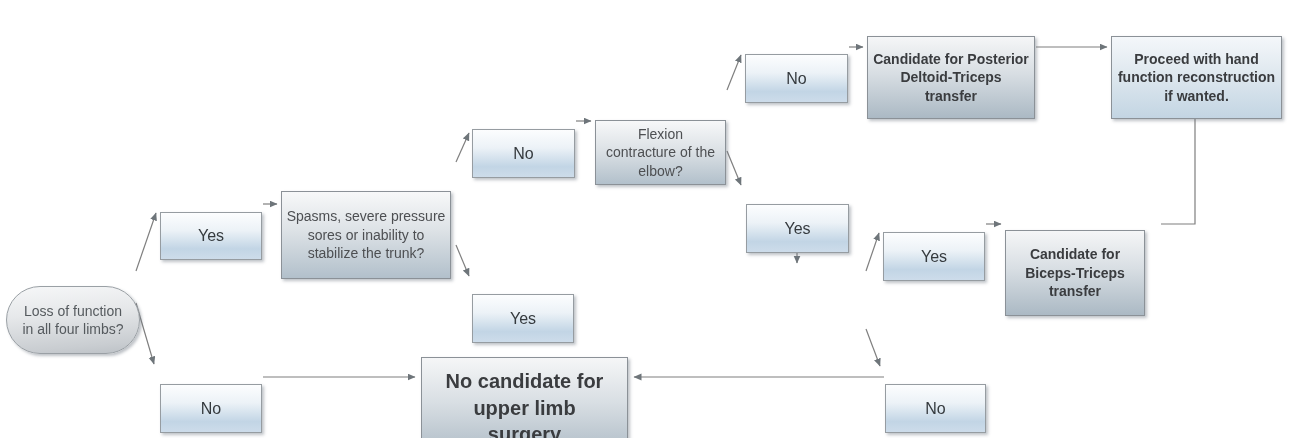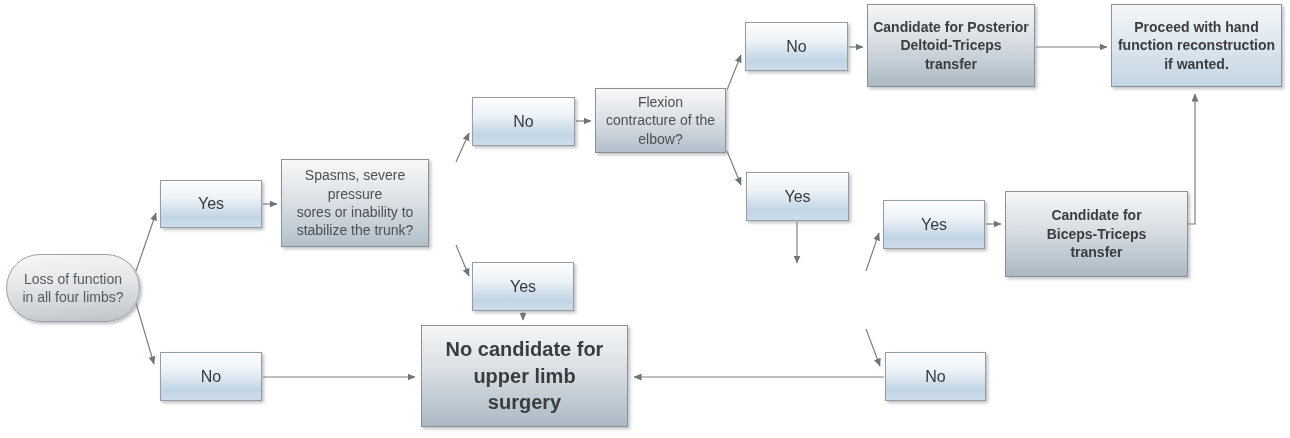--- a/index.html
+++ b/index.html
@@ -7,20 +7,21 @@
     position:relative;width:1290px;height:438px;background:#ffffff;overflow:hidden;
     font-family:"Liberation Sans","DejaVu Sans",sans-serif;
   }
   .edges{position:absolute;left:0;top:0;width:1290px;height:438px;pointer-events:none;}
   .node{
     position:absolute;display:flex;align-items:center;justify-content:center;
     text-align:center;box-sizing:border-box;
     border:1px solid #8b9197;
     box-shadow:2px 2px 3px rgba(110,120,130,.45);
     color:#4d4d4d;
+    margin-top:32px;
   }
   .lbl{white-space:pre-line;line-height:1.32;padding:0 3px;}
   
   .terminator{
     border-radius:36px;
     background:linear-gradient(175deg,#f6f7f8 0%,#e6e8ea 40%,#c9cdd1 85%,#bcc1c6 100%);
     border:1.5px solid #9aa0a5;
     font-size:14px;color:#555a5e;
   }
   
@@ -83,21 +84,21 @@
   </div>
 
   <div class="node yn" style="left:160px;top:180px;width:102px;height:48px">
     <span class="lbl">Yes</span>
   </div>
 
   <div class="node yn" style="left:160px;top:352px;width:102px;height:49px">
     <span class="lbl">No</span>
   </div>
 
-  <div class="node q" style="left:281px;top:159px;width:148px;height:88px">
+  <div class="node q" style="left:281px;top:159px;width:170px;height:88px">
     <span class="lbl">Spasms, severe pressure
 sores or inability to
 stabilize the trunk?</span>
   </div>
 
   <div class="node yn" style="left:472px;top:97px;width:103px;height:49px">
     <span class="lbl">No</span>
   </div>
 
   <div class="node yn" style="left:472px;top:262px;width:102px;height:49px">
@@ -132,21 +133,21 @@
 
 
   <div class="node yn" style="left:883px;top:200px;width:102px;height:49px">
     <span class="lbl">Yes</span>
   </div>
 
   <div class="node yn" style="left:885px;top:352px;width:101px;height:49px">
     <span class="lbl">No</span>
   </div>
 
-  <div class="node out" style="left:1005px;top:191px;width:183px;height:86px">
+  <div class="node out" style="left:1005px;top:198px;width:140px;height:86px">
     <span class="lbl">Candidate for
 Biceps-Triceps
 transfer</span>
   </div>
 
   <div class="node out final" style="left:421px;top:325px;width:207px;height:102px">
     <span class="lbl">No candidate for upper limb
 surgery</span>
   </div>
 

